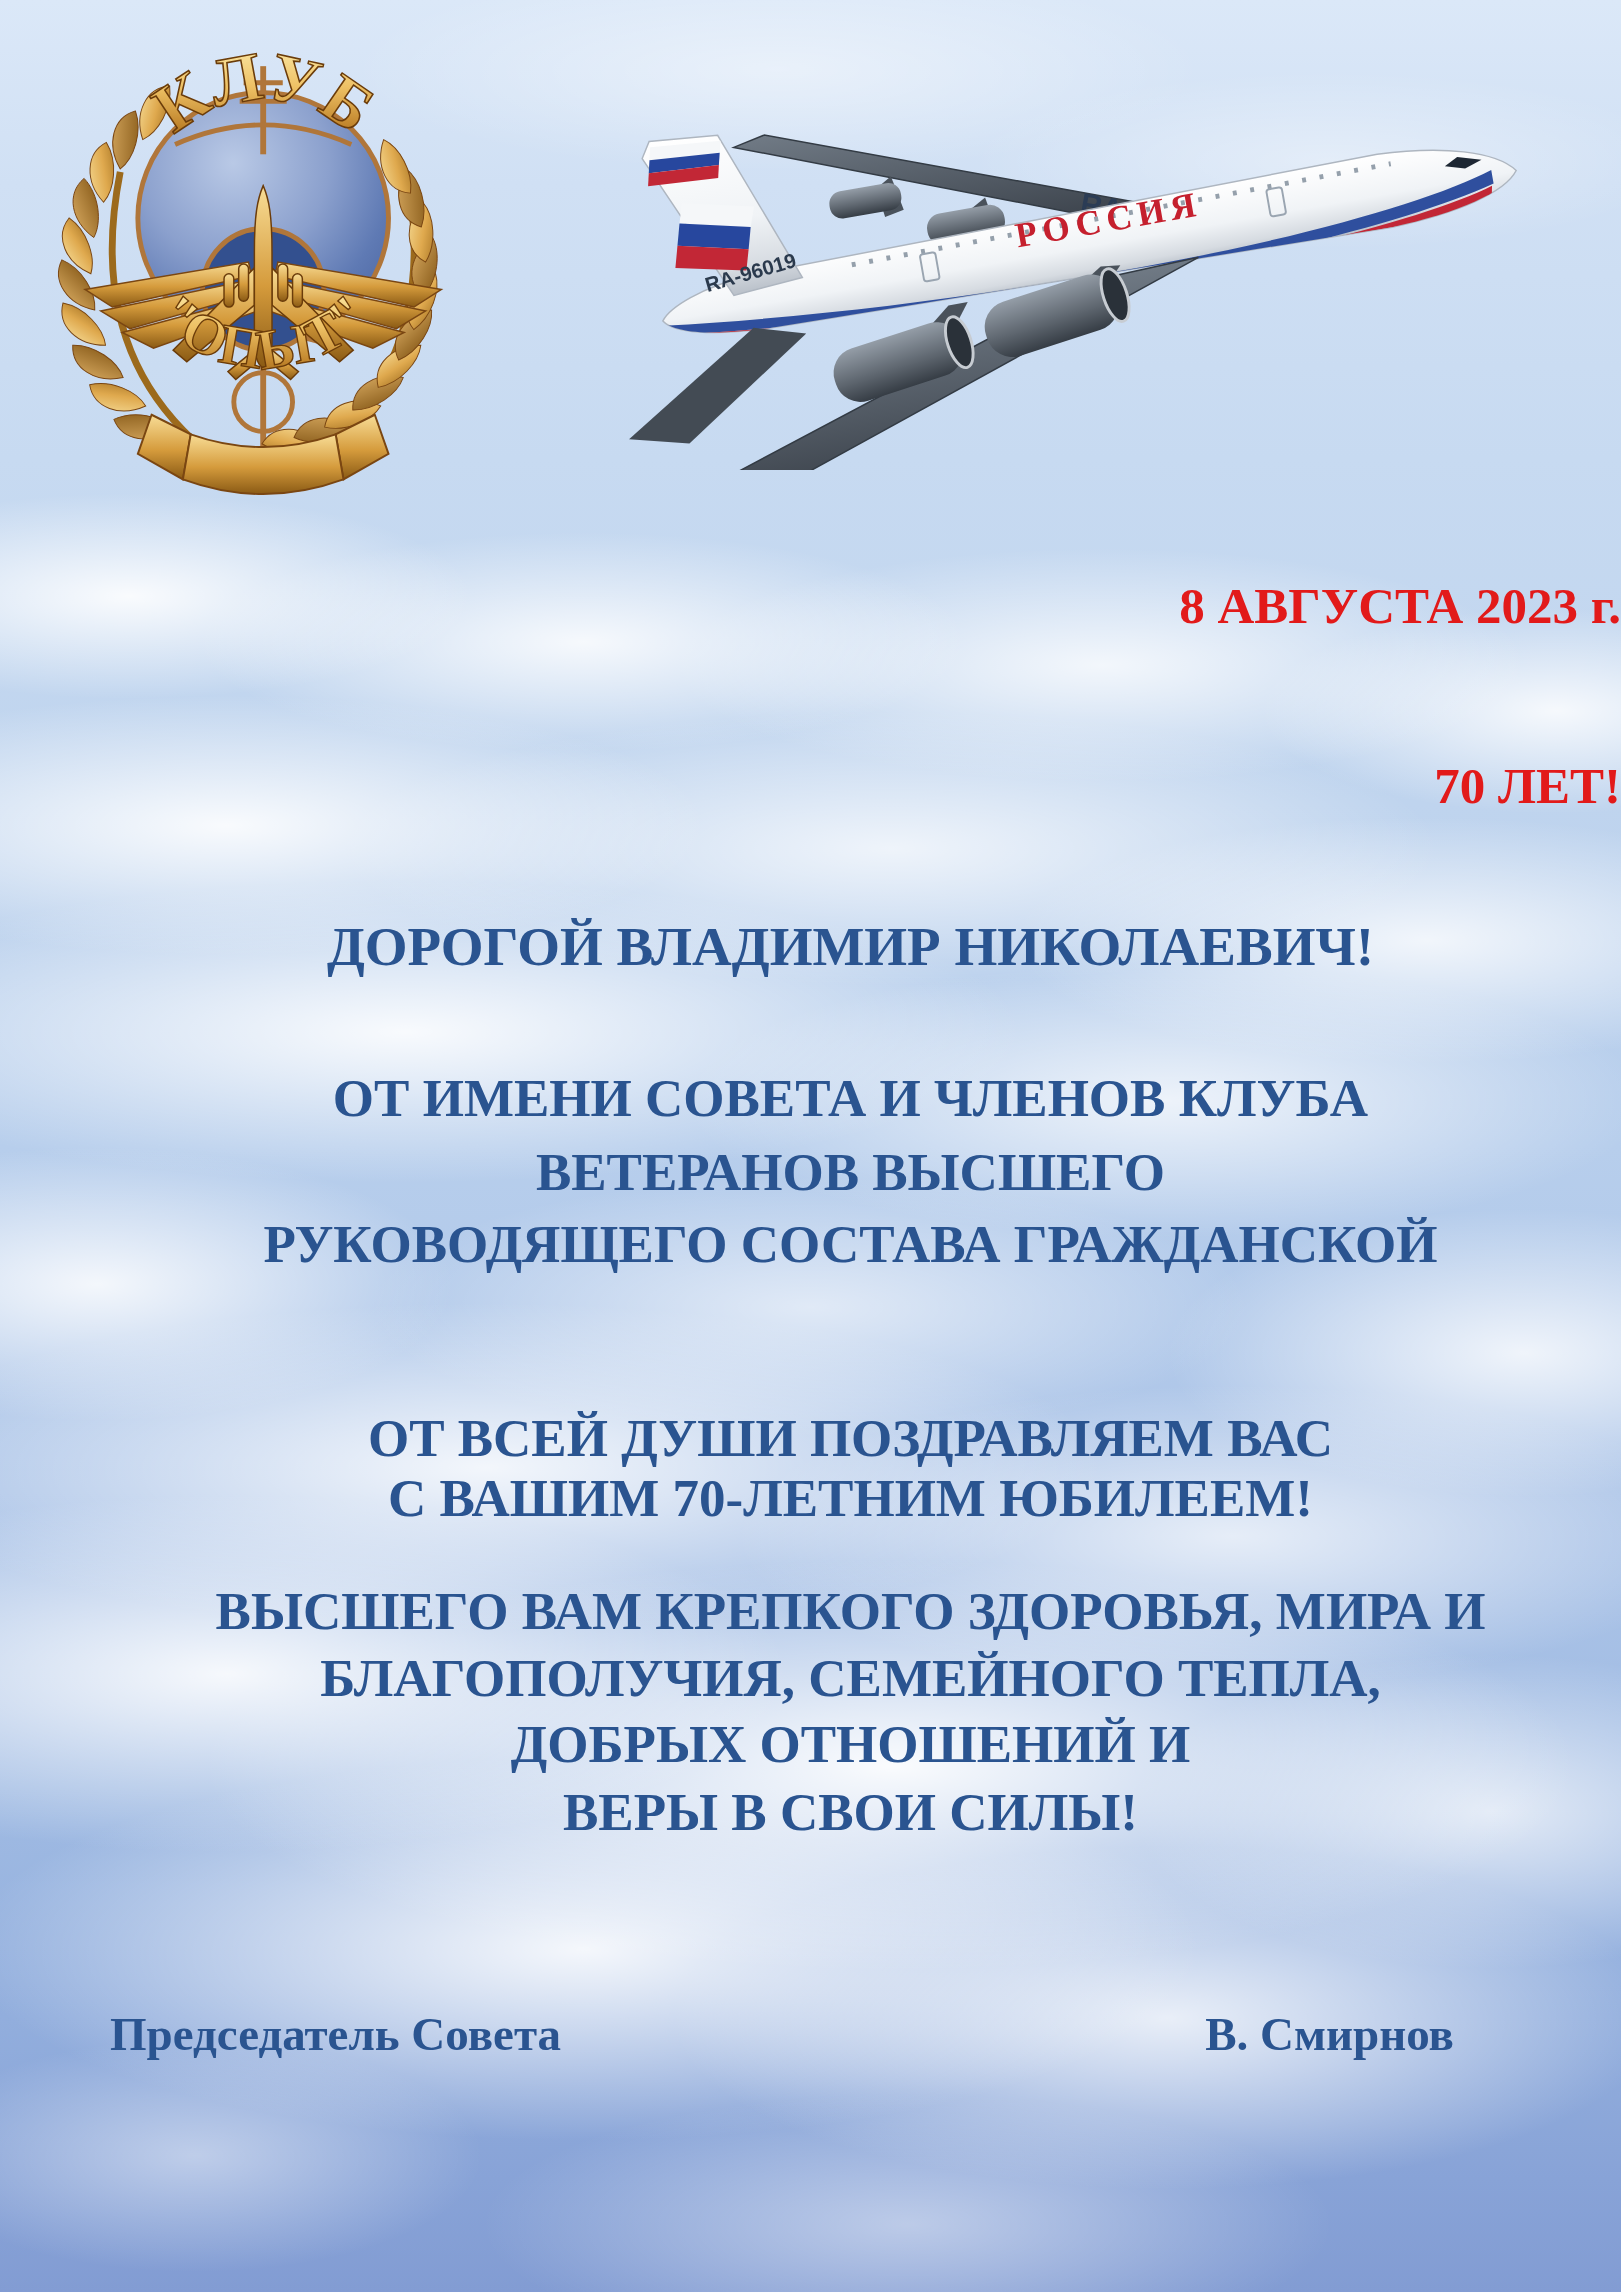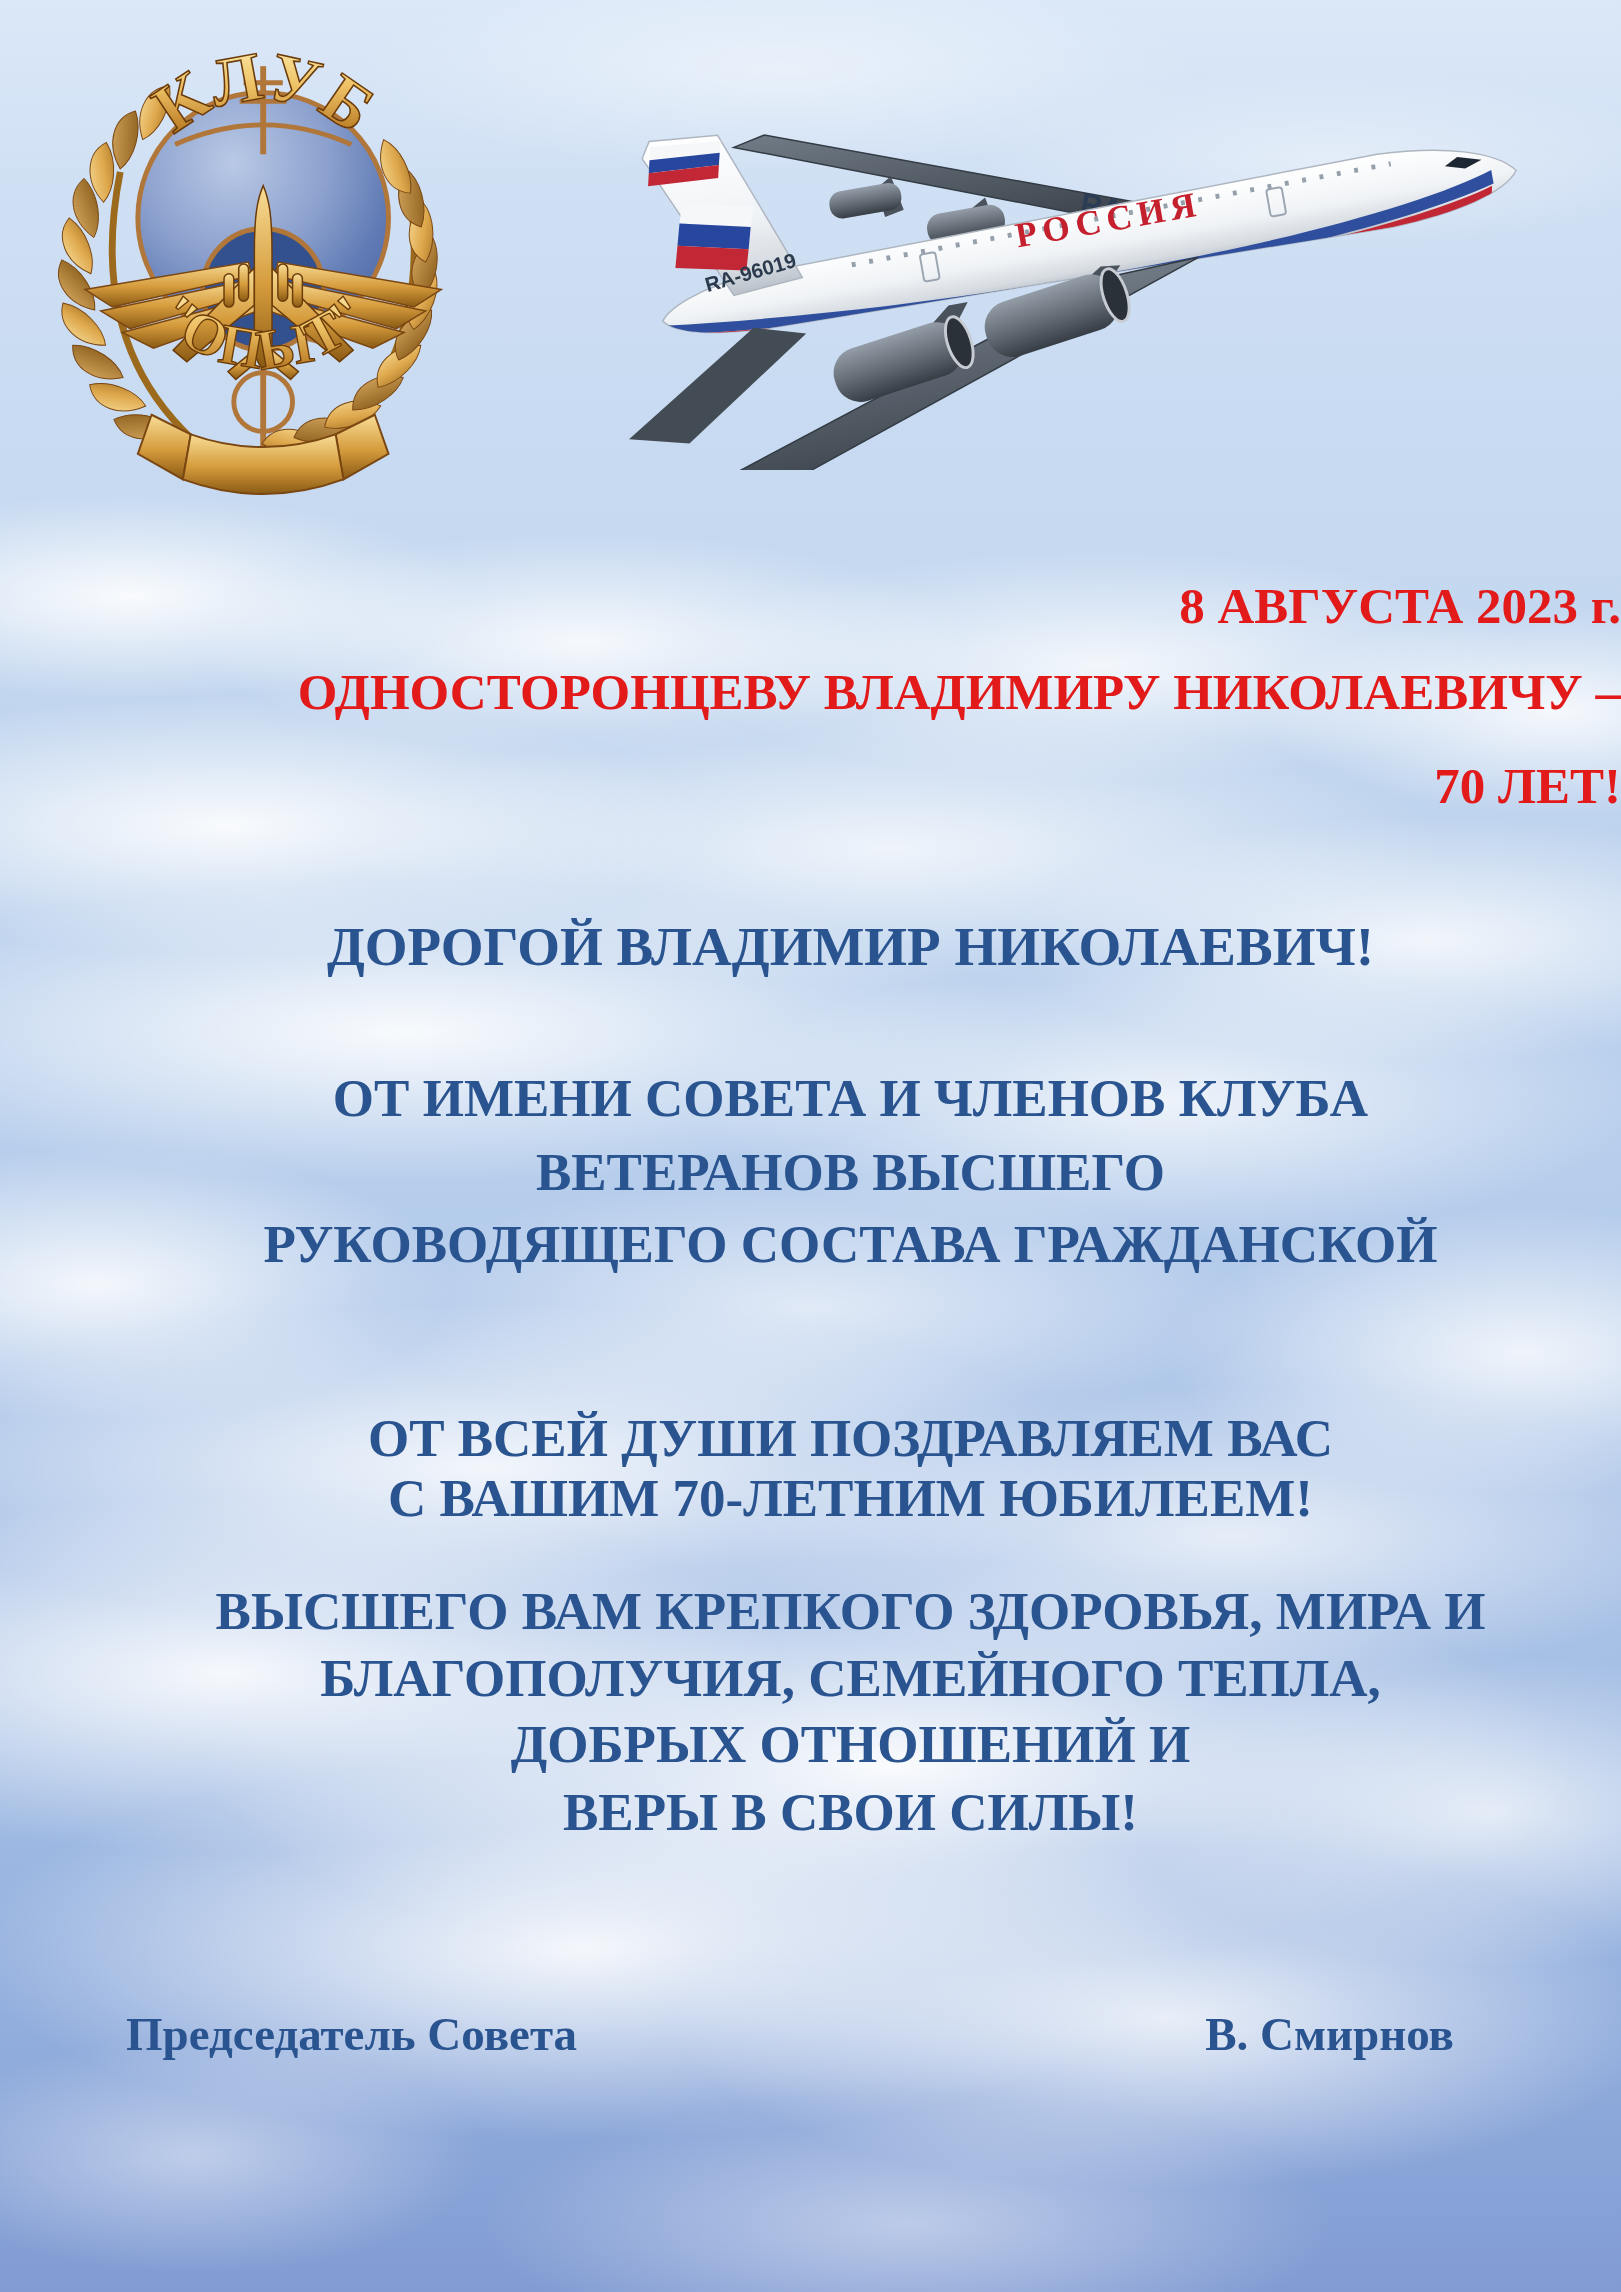--- a/index.html
+++ b/index.html
@@ -35,21 +35,21 @@
       radial-gradient(ellipse 608px 186px at 56% 97%, rgba(255,255,255,.45), transparent 70%);
   }
   .line{position:absolute;left:0;width:100%;text-align:center;font-weight:bold;line-height:1;white-space:nowrap;}
   .red{color:#e21a1a;font-size:51px;text-align:right;}
   .blue{color:#2a5490;font-size:53px;padding-left:40px;}
   .r1{top:581px}.r2{top:667px}.r3{top:761px}
   .greet{top:919px;font-size:55px;}
   .p1a{top:1072px}.p1b{top:1146px}.p1c{top:1218px}.p1d{top:1292px}
   .p2a{top:1412px}.p2b{top:1472px}
   .p3a{top:1585px}.p3b{top:1652px}.p3c{top:1718px}.p3d{top:1786px}
-  .sig{position:absolute;top:2011px;font-weight:bold;font-size:47px;color:#2a5490;line-height:1;white-space:nowrap;margin-left:16px;}
+  .sig{position:absolute;top:2011px;font-weight:bold;font-size:47px;color:#2a5490;line-height:1;white-space:nowrap;}
   .sig-left{left:110px;}
   .sig-right{right:167px;}
   .emblem-box{position:absolute;left:17.6px;top:27.4px;width:461px;height:470px;}
   .plane-box{position:absolute;left:412px;top:49px;width:1176px;height:421px;}
   svg{display:block;}
 </style>
 </head>
 <body>
 
 <div class="page">
@@ -244,21 +244,20 @@
           <g transform="rotate(-8 640 280)">
             <rect x="572" y="252" width="140" height="58" rx="27" fill="url(#engG)"></rect>
             <ellipse cx="710" cy="281" rx="12" ry="28" fill="#2a3139" stroke="#c7ccd2" stroke-width="3"></ellipse>
           </g>
         </g>
       </g>
     </svg>
   </div>
 
   <div class="line red r1">8 АВГУСТА 2023 г.</div>
-  <div class="line red r2">ОДНОСТОРОНЦЕВУ ВЛАДИМИРУ НИКОЛАЕВИЧУ –</div>
   <div class="line red r3">70 ЛЕТ!</div>
 
   <div class="line blue greet">ДОРОГОЙ ВЛАДИМИР НИКОЛАЕВИЧ!</div>
 
   <div class="line blue p1b">ВЕТЕРАНОВ ВЫСШЕГО</div>
   <div class="line blue p1a">ОТ ИМЕНИ СОВЕТА И ЧЛЕНОВ КЛУБА</div>
   <div class="line blue p1c">РУКОВОДЯЩЕГО СОСТАВА ГРАЖДАНСКОЙ</div>
 
   <div class="line blue p2a">ОТ ВСЕЙ ДУШИ ПОЗДРАВЛЯЕМ ВАС</div>
   <div class="line blue p2b">С ВАШИМ 70-ЛЕТНИМ ЮБИЛЕЕМ!</div>

